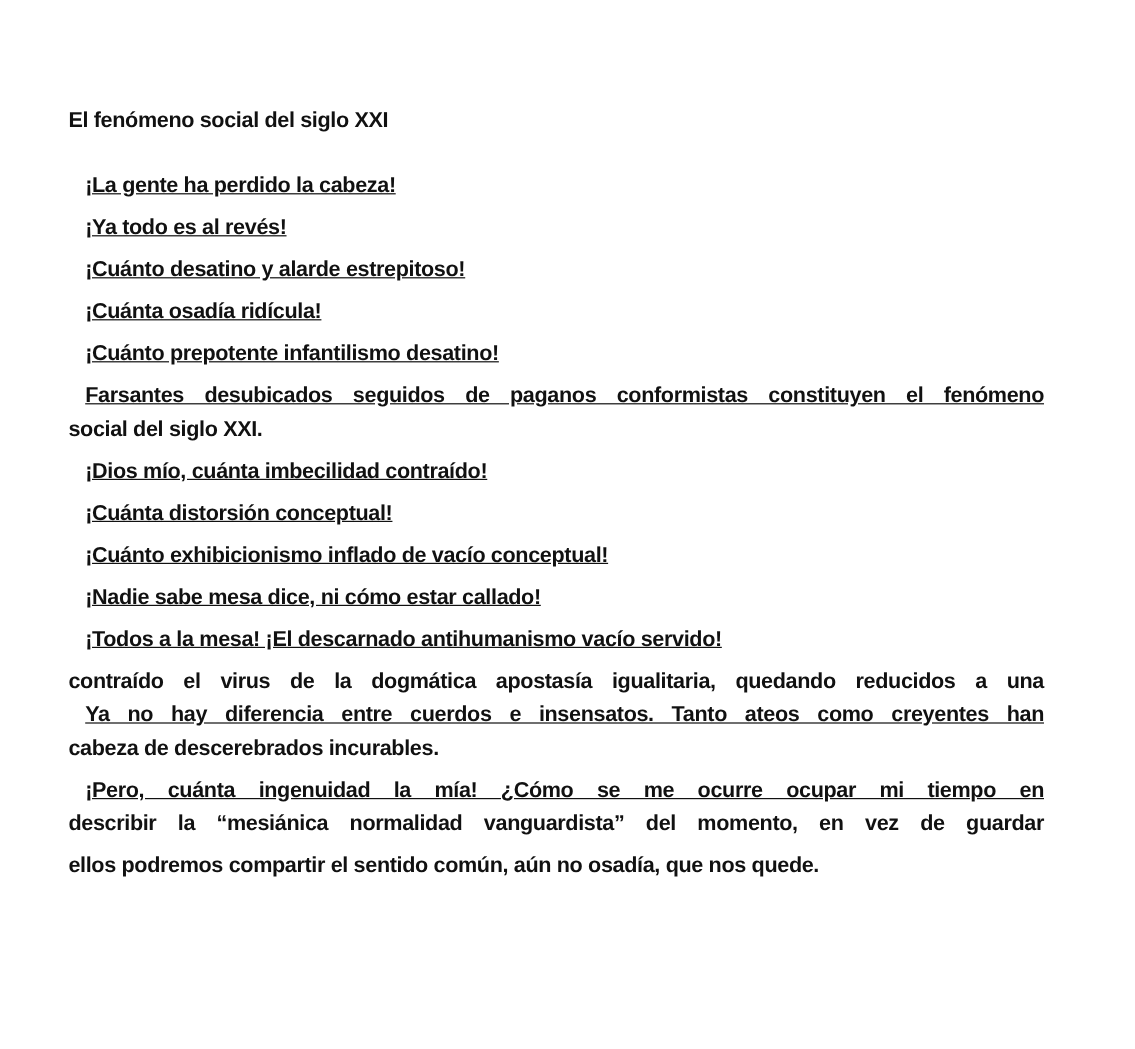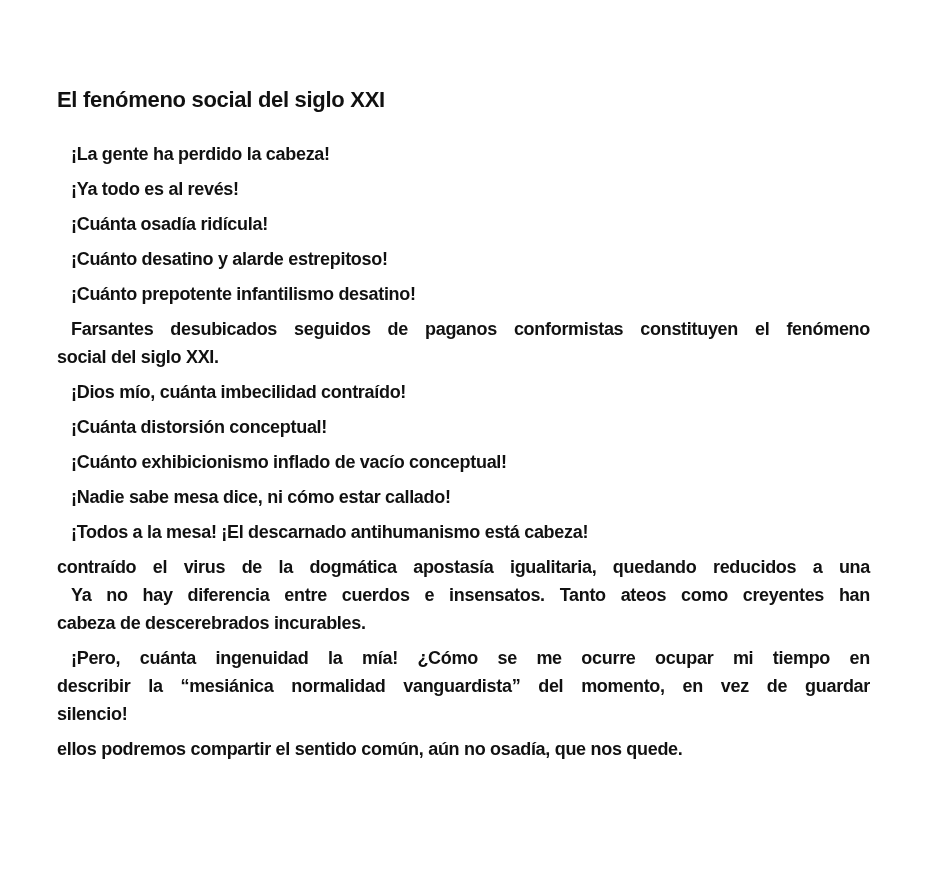--- a/index.html
+++ b/index.html
@@ -21,33 +21,34 @@
     padding: 86px 0 0 57px;
     width: 813px;
     font-family: "Liberation Sans", sans-serif;
     font-weight: bold;
     font-size: 18px;
     line-height: 28px;
     letter-spacing: -0.3px;
     color: #111111;
   }
   .title {
-    font-size: 22px;
+    font-size: 18px;
     font-weight: bold;
     margin: 0 0 26px 0;
     line-height: 28px;
   }
   .para {
     margin: 0 0 7px 0;
   }
   .line {
     white-space: nowrap;
   }
   .line.first {
     padding-left: 14px;
+    text-decoration: underline;
   }
   .line.just {
     white-space: normal;
     text-align: justify;
     text-align-last: justify;
   }
   .caret {
     display: inline-block;
     width: 5px;
     height: 21px;
@@ -64,24 +65,24 @@
   <div class="doc" style="color: rgb(17, 17, 17);">
     <h1 class="title">El fenómeno social del siglo XXI</h1>
     <div id="paragraphs">
         <div class="para">
           <div class="line first">¡La gente ha perdido la cabeza!</div>
         </div>
         <div class="para">
           <div class="line first">¡Ya todo es al revés!</div>
         </div>
         <div class="para">
-          <div class="line first">¡Cuánta osadía ridícula!</div>
+          <div class="line first">¡Cuánto desatino y alarde estrepitoso!</div>
         </div>
         <div class="para">
-          <div class="line first">¡Cuánto desatino y alarde estrepitoso!</div>
+          <div class="line first">¡Cuánta osadía ridícula!</div>
         </div>
         <div class="para">
           <div class="line first">¡Cuánto prepotente infantilismo desatino!</div>
         </div>
         <div class="para">
           <div class="line first just">Farsantes desubicados seguidos de paganos conformistas constituyen el fenómeno</div>
           <div class="line">social del siglo XXI.</div>
         </div>
         <div class="para">
           <div class="line first">¡Dios mío, cuánta imbecilidad contraído!</div>
@@ -89,30 +90,29 @@
         <div class="para">
           <div class="line first">¡Cuánta distorsión conceptual!</div>
         </div>
         <div class="para">
           <div class="line first">¡Cuánto exhibicionismo inflado de vacío conceptual!</div>
         </div>
         <div class="para">
           <div class="line first">¡Nadie sabe mesa dice, ni cómo estar callado!</div>
         </div>
         <div class="para">
-          <div class="line first">¡Todos a la mesa! ¡El descarnado antihumanismo está cabeza!</div>
+          <div class="line first">¡Todos a la mesa! ¡El descarnado antihumanismo vacío servido!</div>
         </div>
         <div class="para">
           <div class="line just">contraído el virus de la dogmática apostasía igualitaria, quedando reducidos a una</div>
           <div class="line first just">Ya no hay diferencia entre cuerdos e insensatos. Tanto ateos como creyentes han</div>
           <div class="line">cabeza de descerebrados incurables.</div>
         </div>
         <div class="para">
           <div class="line first just">¡Pero, cuánta ingenuidad la mía! ¿Cómo se me ocurre ocupar mi tiempo en</div>
           <div class="line just">describir la “mesiánica normalidad vanguardista” del momento, en vez de guardar</div>
-          <div class="line">silencio!</div>
         </div>
         <div class="para">
           <div class="line">ellos podremos compartir el sentido común, aún no osadía, que nos quede.</div>
         </div>
       </div>
   </div>
 </div>
 
 </body></html>

